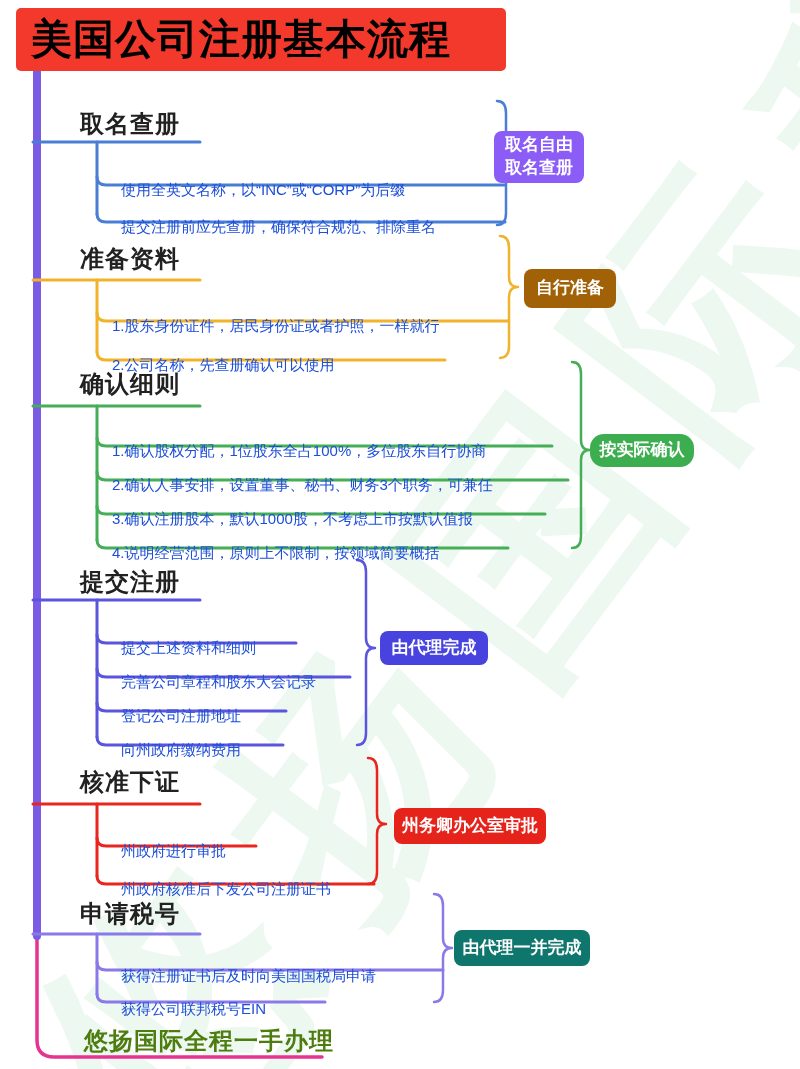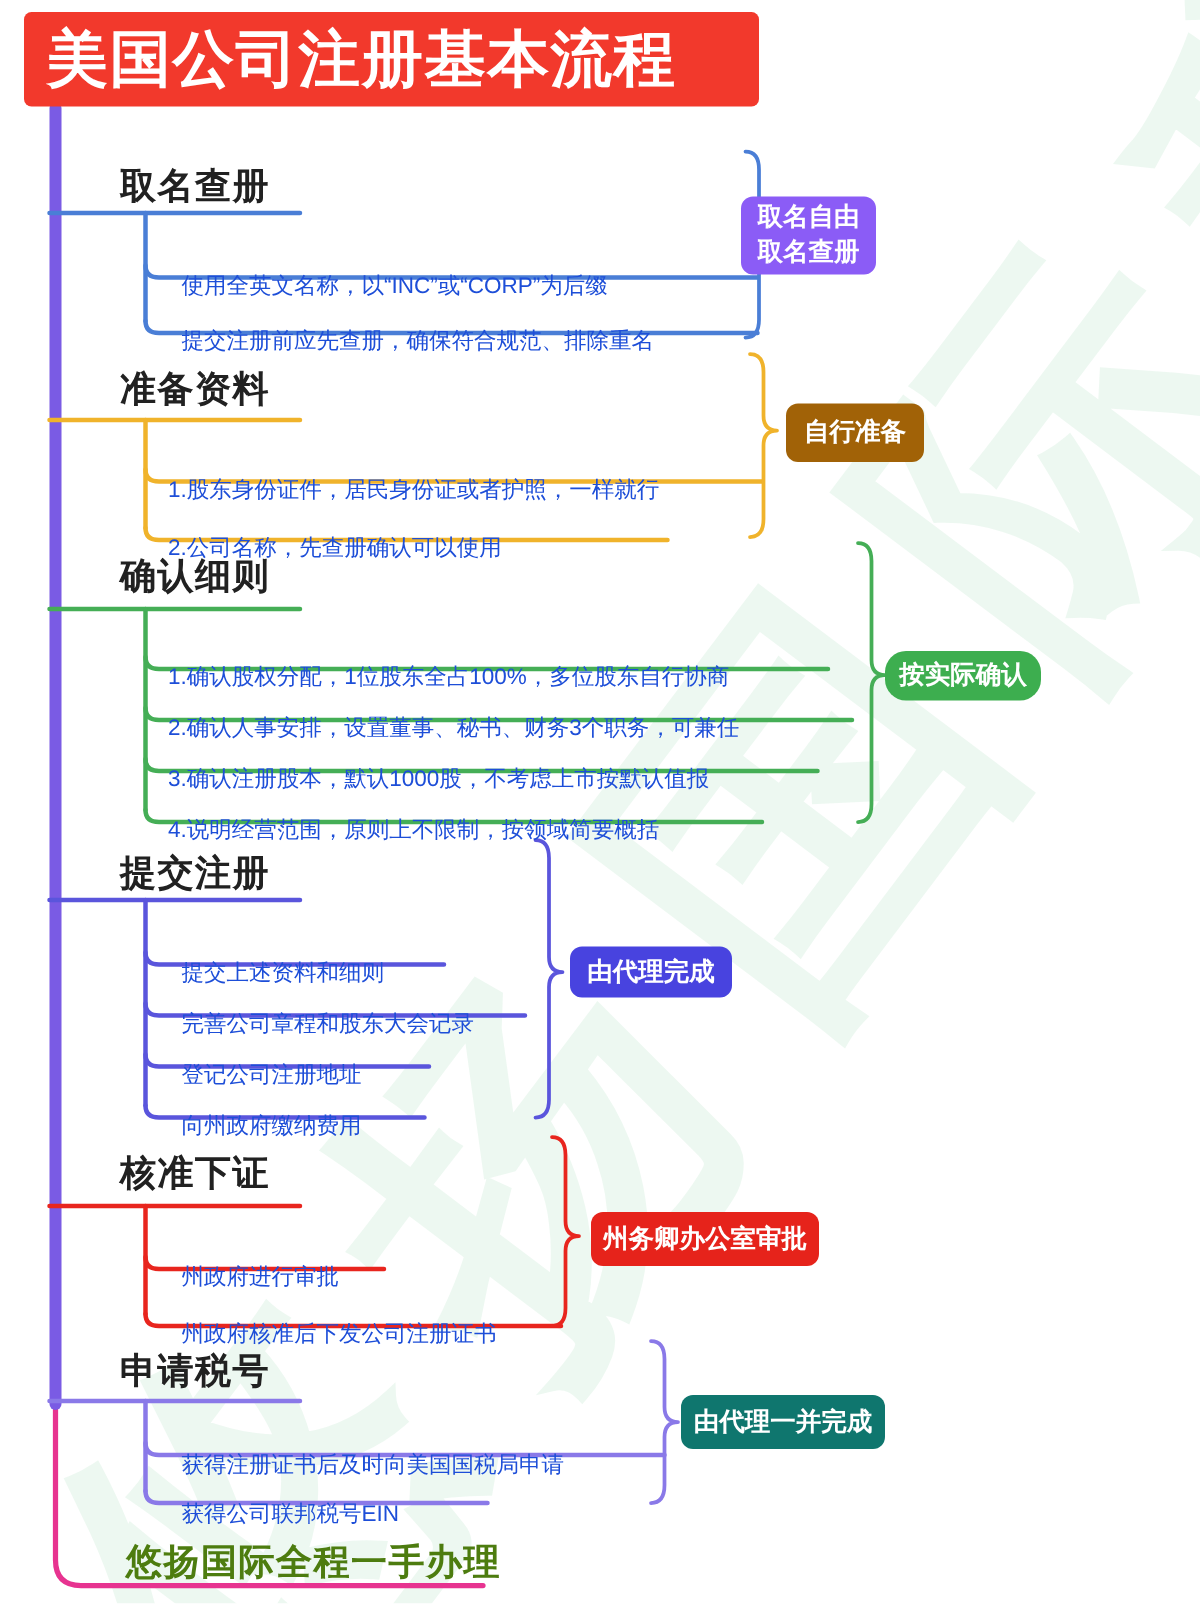--- a/index.html
+++ b/index.html
@@ -12,21 +12,21 @@
     transform:rotate(-53deg);transform-origin:0 0;
     font-size:250px;font-weight:bold;letter-spacing:45px;white-space:nowrap;
     color:rgba(76,187,118,0.10);pointer-events:none;z-index:0;
   }
   .overlay{position:absolute;left:0;top:0;z-index:1;}
   .banner{
     position:absolute;left:16px;top:8px;width:490px;height:63px;z-index:2;
     background:#F2392C;border-radius:5px;display:flex;align-items:center;
     padding-left:15px;box-sizing:border-box;
   }
-  .banner .title{font-size:41px;font-weight:bold;color:#ffffff;letter-spacing:1px;}
+  .banner .title{font-size:41px;font-weight:bold;color:#000000;letter-spacing:1px;}
   .sec-header{position:absolute;z-index:2;font-size:24px;font-weight:bold;color:#212121;letter-spacing:1px;white-space:nowrap;}
   .item{position:absolute;z-index:2;font-size:15px;color:#1d4ed8;white-space:nowrap;margin-top:28px;}
   .badge{
     position:absolute;z-index:2;color:#ffffff;font-weight:bold;font-size:17px;
     border-radius:8px;display:flex;flex-direction:column;align-items:center;justify-content:center;
     text-align:center;line-height:1.35;white-space:nowrap;box-sizing:border-box;
   }
   .footer-title{position:absolute;left:84px;top:1025px;z-index:2;font-size:24px;font-weight:bold;color:#4d7c0f;letter-spacing:1px;white-space:nowrap;}
 </style>
 </head>

